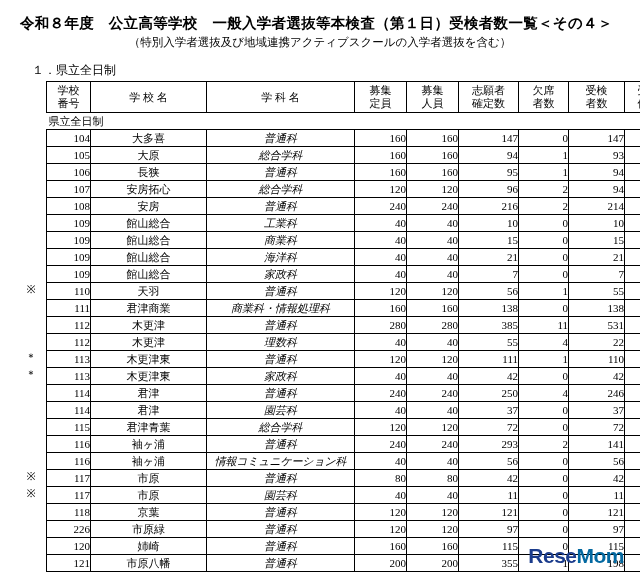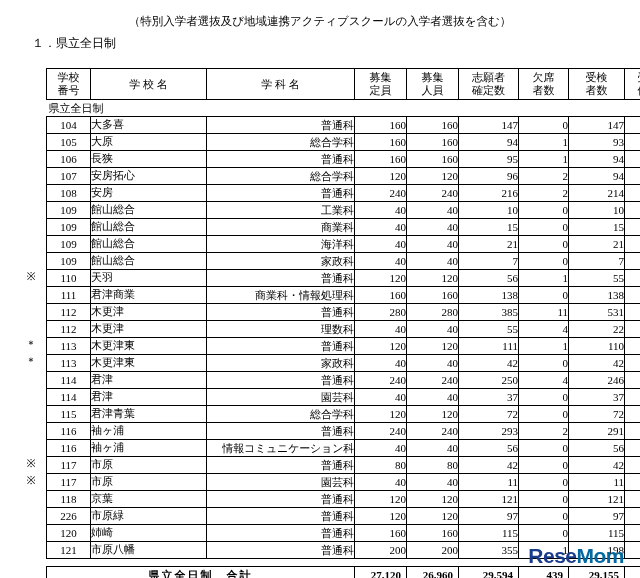--- a/index.html
+++ b/index.html
@@ -25,26 +25,26 @@
   .doc-title {
     font-size: 14.5px;
     font-weight: bold;
     letter-spacing: 0.3px;
     white-space: nowrap;
     margin: 0 0 2px 2px;
   }
   .doc-subtitle {
     font-size: 11.5px;
     text-align: center;
-    margin: 0 0 6px 0;
+    margin: 0 0 12px 0;
     white-space: nowrap;
   }
   .section-label {
     font-size: 12px;
-    margin: 2px 0 16px 14px;
+    margin: 2px 0 2px 14px;
   }
   table.main {
     border-collapse: collapse;
     table-layout: fixed;
     width: 576px;
     margin-left: 28px;
     font-size: 11px;
   }
   table.main th, table.main td {
     border: 1px solid #000000;
@@ -56,23 +56,23 @@
   }
   table.main thead th {
     text-align: center;
     font-weight: normal;
     font-size: 11px;
     line-height: 13px;
     height: 30px;
     vertical-align: middle;
   }
   .th2 span { display: block; }
-  .c-num   { width: 44px; text-align: center; padding-right: 4px; }
-  .c-name  { width: 116px; text-align: left; padding-left: 3px; font-family: Liberation Mono, monospace; }
-  .c-dept  { width: 148px; text-align: right; padding-left: 3px; }
+  .c-num   { width: 44px; text-align: right; padding-right: 4px; }
+  .c-name  { width: 116px; text-align: center; padding-left: 3px; }
+  .c-dept  { width: 148px; text-align: center; padding-left: 3px; font-style: italic; }
   .c-v     { width: 52px; text-align: right; padding-right: 5px; }
   .c-v2    { width: 50px; text-align: right; padding-right: 5px; }
   .c-r     { width: 46px; text-align: right; padding-right: 5px; }
   .row-marker {
     position: absolute;
     left: 0;
     width: 26px;
     text-align: center;
     font-size: 11px;
     height: 16px;
@@ -106,20 +106,21 @@
     letter-spacing: -0.5px;
     color: #1b3c8c;
   }
   .logo .mom { color: #0369a1; }
 </style>
 </head>
 <body>
 
 <div class="page">
 
+  <div class="doc-title">令和８年度　公立高等学校　一般入学者選抜等本検査（第１日）受検者数一覧＜その４＞</div>
   <div class="doc-subtitle">（特別入学者選抜及び地域連携アクティブスクールの入学者選抜を含む）</div>
   <div class="section-label">１．県立全日制</div>
 
   <div class="table-wrap">
     <table class="main">
       <colgroup>
         <col style="width:44px">
           <col style="width:116px">
           <col style="width:148px">
         <col style="width:52px">
@@ -366,21 +367,21 @@
             <td class="c-r">0.60</td>
           </tr>
           <tr>
             <td class="c-num">116</td>
             <td class="c-name">袖ヶ浦</td>
             <td class="c-dept">普通科</td>
             <td class="c-v">240</td>
             <td class="c-v">240</td>
             <td class="c-v">293</td>
             <td class="c-v2">2</td>
-            <td class="c-v">291</td>
+            <td class="c-v">141</td>
             <td class="c-r">1.21</td>
           </tr>
           <tr>
             <td class="c-num">116</td>
             <td class="c-name">袖ヶ浦</td>
             <td class="c-dept small-dept">情報コミュニケーション科</td>
             <td class="c-v">40</td>
             <td class="c-v">40</td>
             <td class="c-v">56</td>
             <td class="c-v2">0</td>

